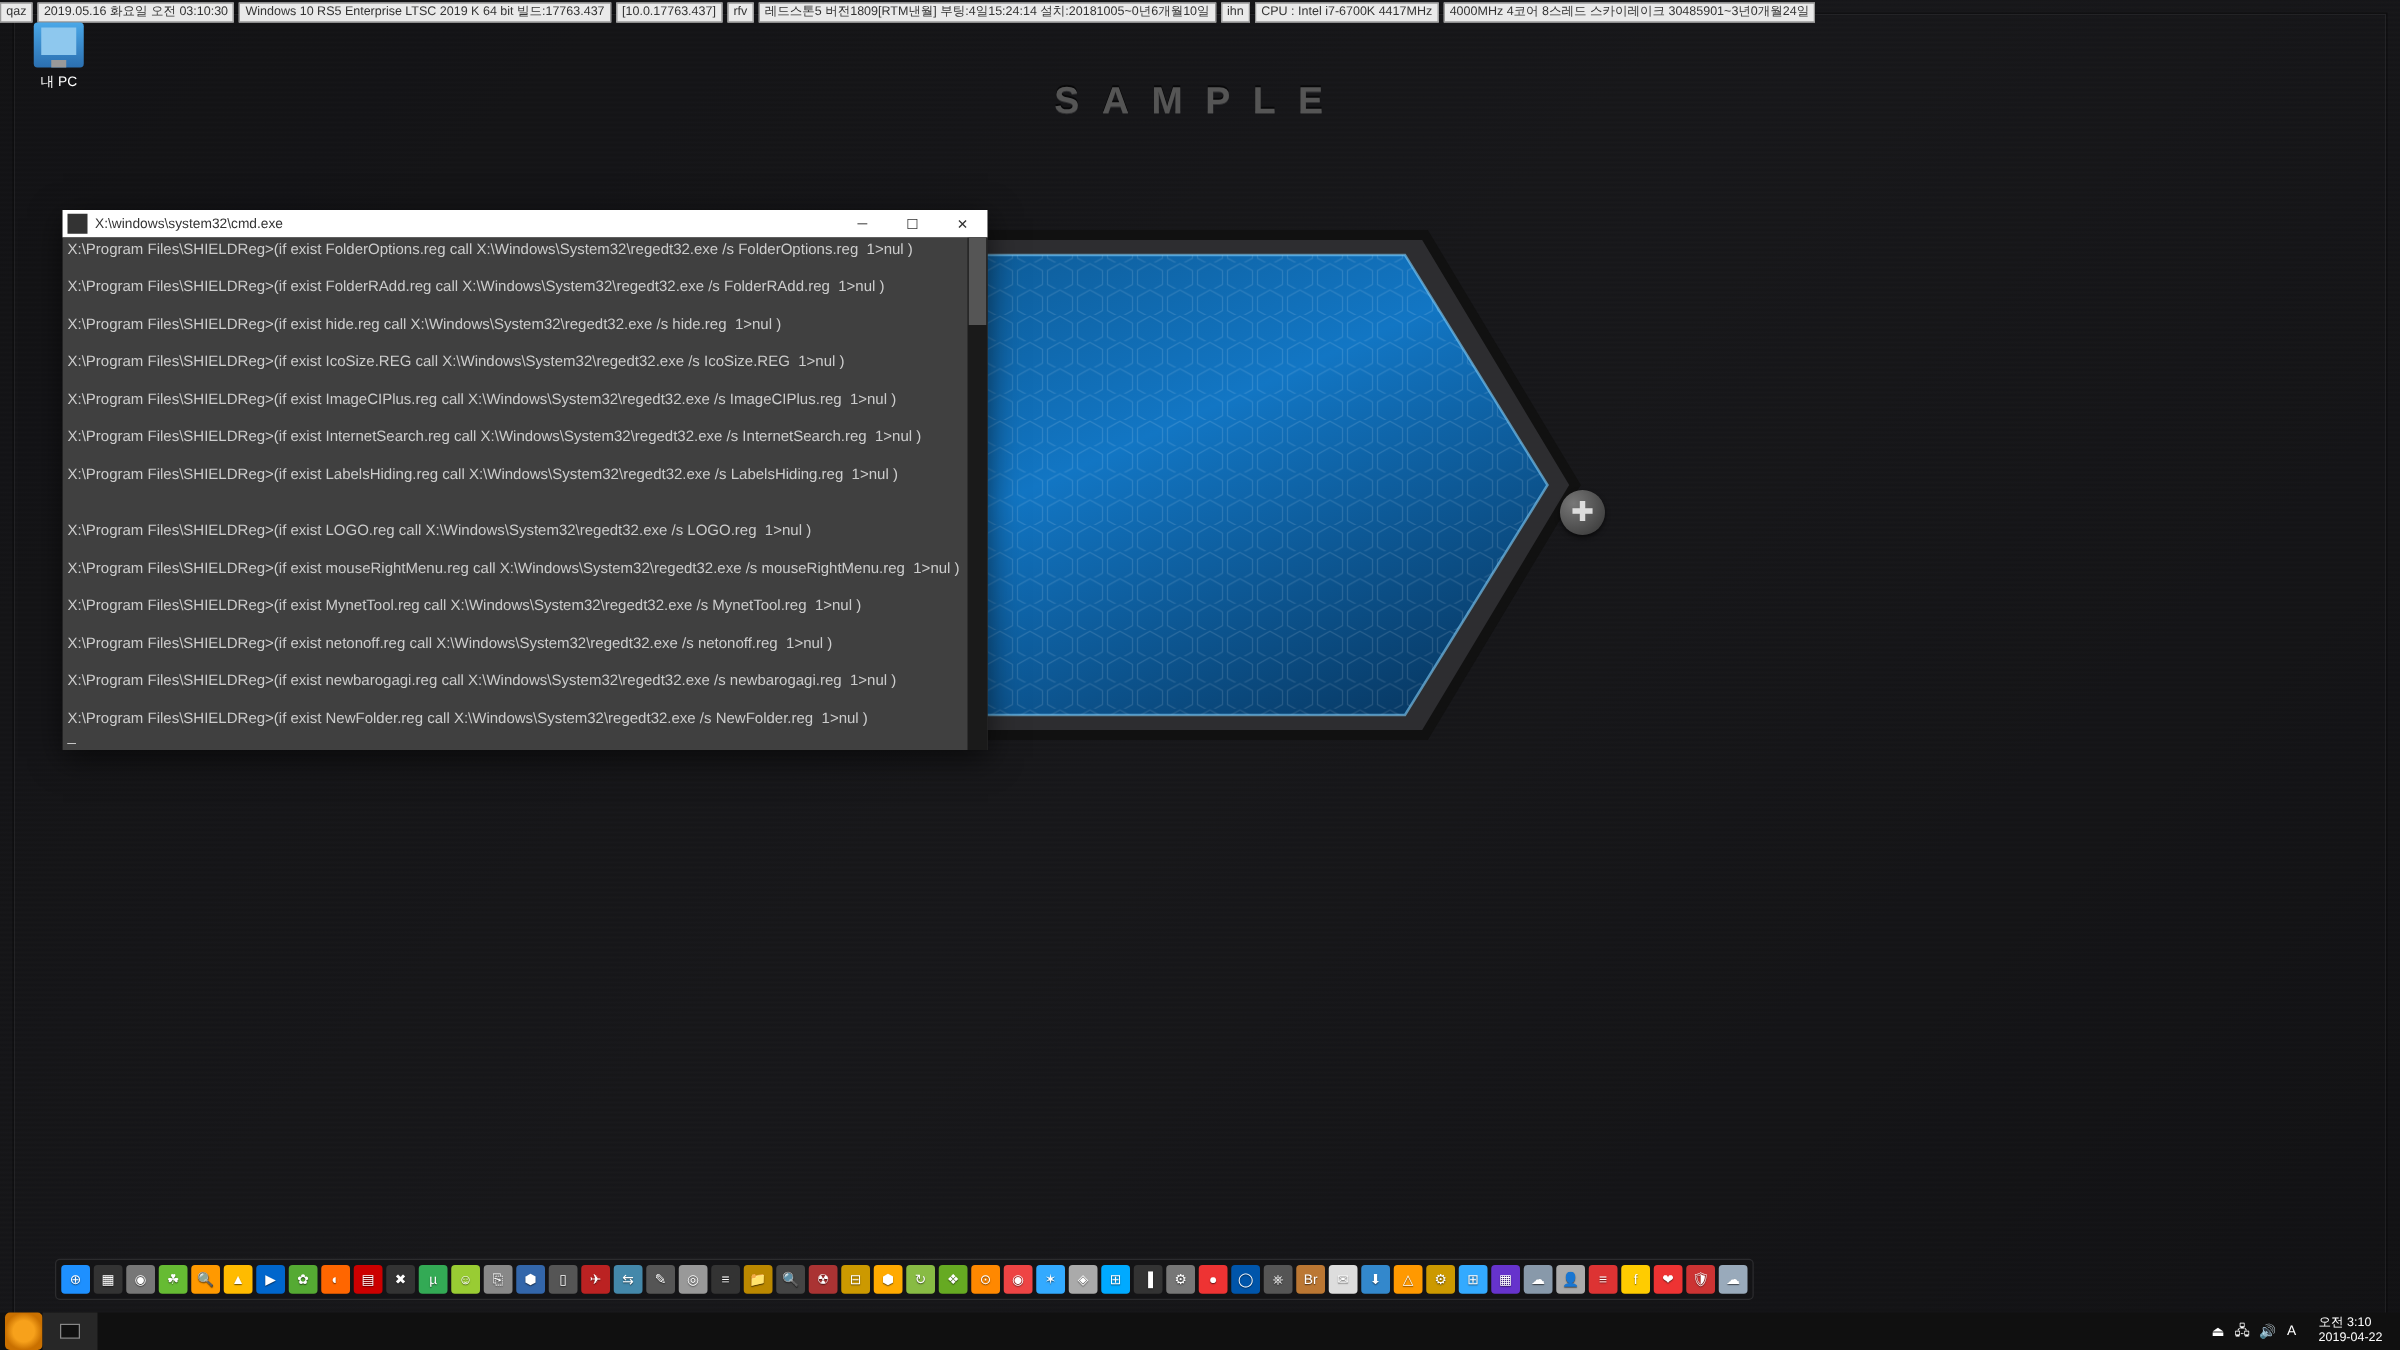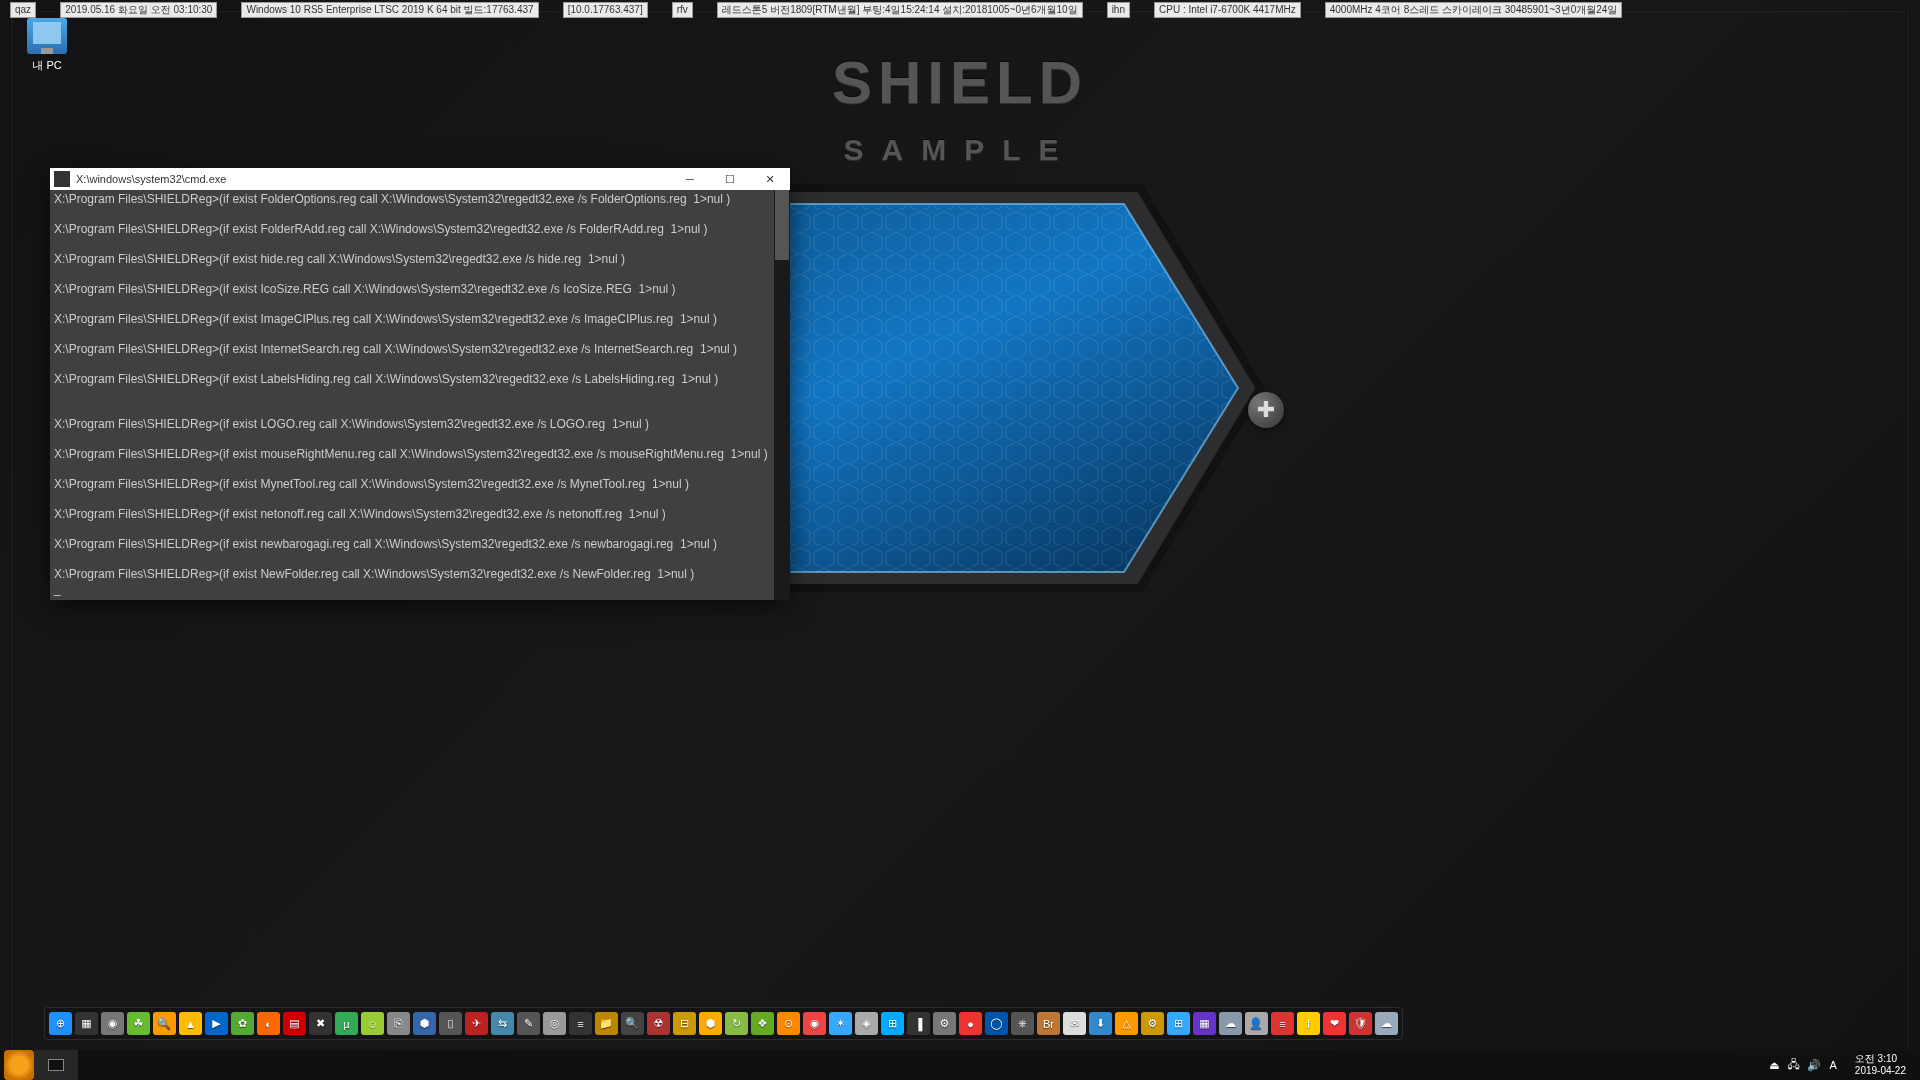--- a/index.html
+++ b/index.html
@@ -13,21 +13,21 @@
 .shield-logo{position:absolute;top:48px;left:50%;transform:translateX(-50%);text-align:center;color:#555;text-shadow:0 -1px 0 rgba(0,0,0,.6),0 1px 0 rgba(255,255,255,.12);letter-spacing:6px;font-weight:700}
 .shield-logo .big{font-size:60px;font-family:"Arial Black",sans-serif}
 .shield-logo .small{font-size:30px;letter-spacing:18px;margin-top:16px;font-family:"Arial Black",sans-serif}
 
 .hex{position:absolute;top:168px;left:380px;width:900px;height:440px}
 .hex svg{width:100%;height:100%}
 
 .plus{position:absolute;top:392px;left:1248px;width:36px;height:36px;border-radius:50%;background:radial-gradient(circle at 30% 30%,#777,#333);display:flex;align-items:center;justify-content:center;color:#ddd;font-size:22px;box-shadow:0 2px 4px rgba(0,0,0,.6)}
 
 
-.info-bar{position:absolute;top:2px;left:10px;right:260px;display:flex;gap:24px;font-size:10px;color:#333}
+.info-bar{position:absolute;top:2px;left:0;right:260px;display:flex;gap:4px;font-size:10px;color:#333}
 .info-box{background:#eaeaea;border:1px solid #999;padding:0 4px;line-height:14px;white-space:nowrap}
 
 
 .desk-icon{position:absolute;top:18px;left:12px;width:70px;text-align:center;color:#fff;font-size:11px}
 .desk-icon .ic{width:40px;height:36px;margin:0 auto 4px;background:linear-gradient(#4aa8e8,#2b6fb0);border-radius:3px;position:relative}
 .desk-icon .ic::before{content:"";position:absolute;top:4px;left:6px;right:6px;bottom:10px;background:#8ec8ee}
 .desk-icon .ic::after{content:"";position:absolute;bottom:0;left:14px;right:14px;height:6px;background:#999}
 
 
 .cmd{position:absolute;top:168px;left:50px;width:740px;height:432px;background:#000;box-shadow:0 6px 24px rgba(0,0,0,.6);display:flex;flex-direction:column}
@@ -53,21 +53,20 @@
 .ow{width:30px;height:30px;background:radial-gradient(circle,#f7a11b 40%,#c97000 70%);border-radius:4px;margin-left:4px}
 .tb-cmd{width:44px;height:100%;background:#272727;display:flex;align-items:center;justify-content:center}
 .tb-cmd span{width:16px;height:12px;background:#111;border:1px solid #888}
 </style>
 </head>
 <body>
 
 <div class="wallpaper"></div>
 
 <div class="shield-logo">
-  <div class="big">SHIELD</div>
   <div class="small">SAMPLE</div>
 </div>
 
 <div class="hex">
 <svg viewBox="0 0 900 440">
   <defs>
     <linearGradient id="hg" x1="0" y1="0" x2="1" y2="1">
       <stop offset="0" stop-color="#0b4a7a"></stop>
           <stop offset=".5" stop-color="#1276c4"></stop>
           <stop offset="1" stop-color="#063056"></stop>

